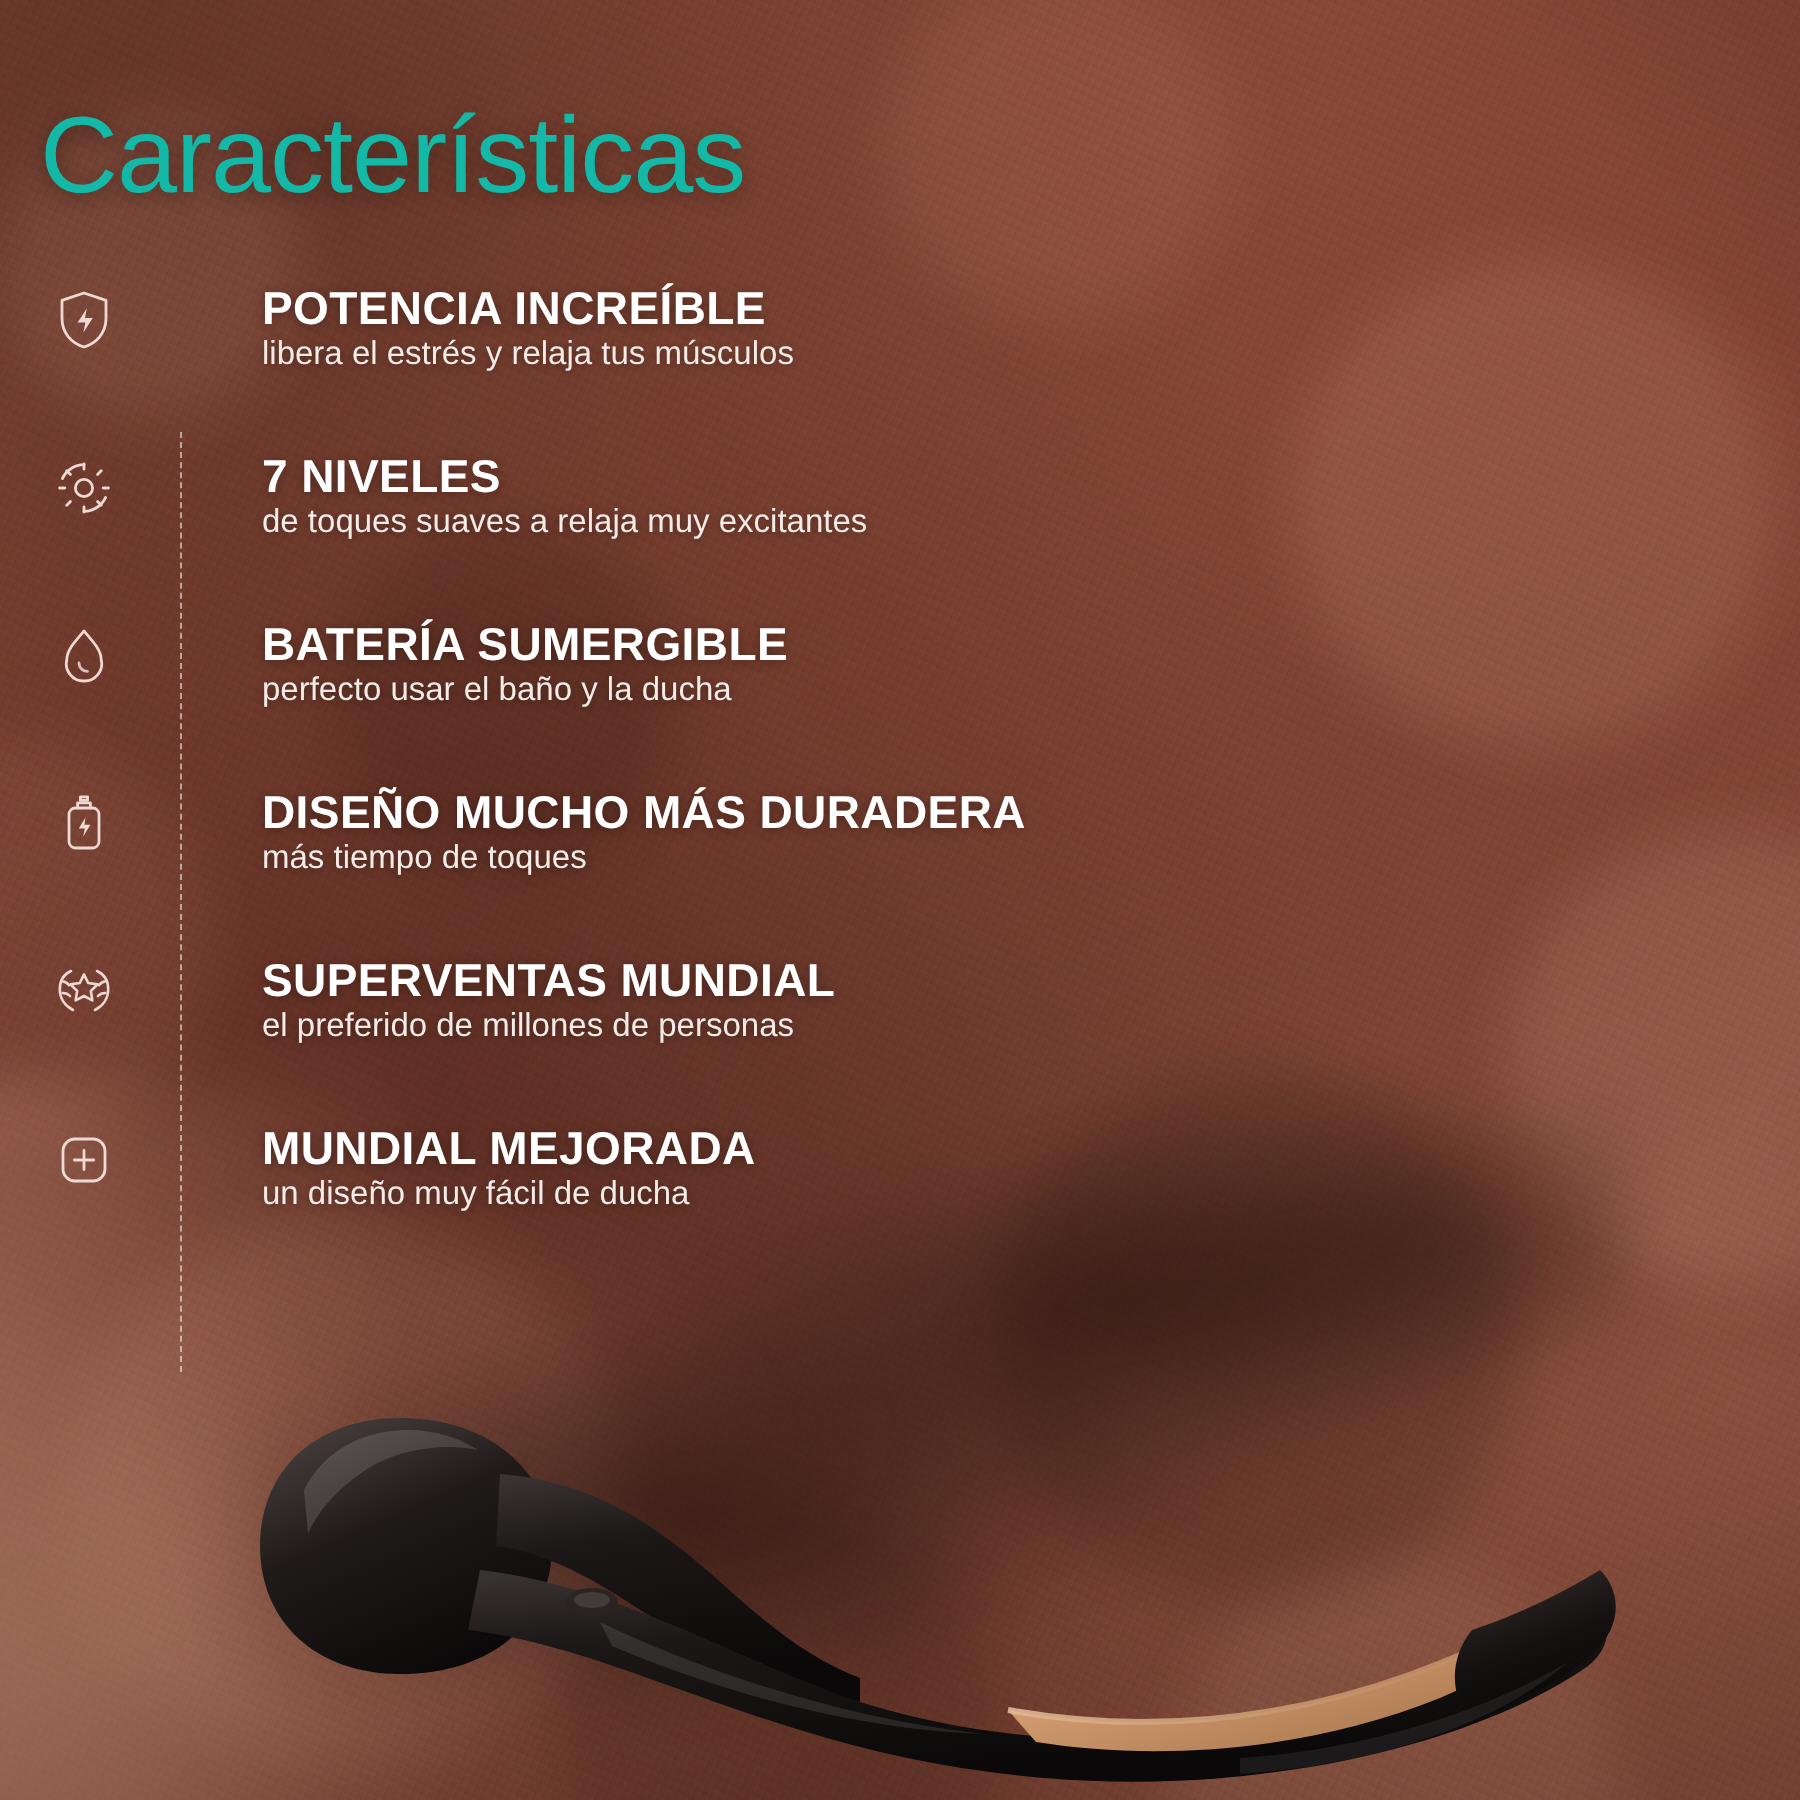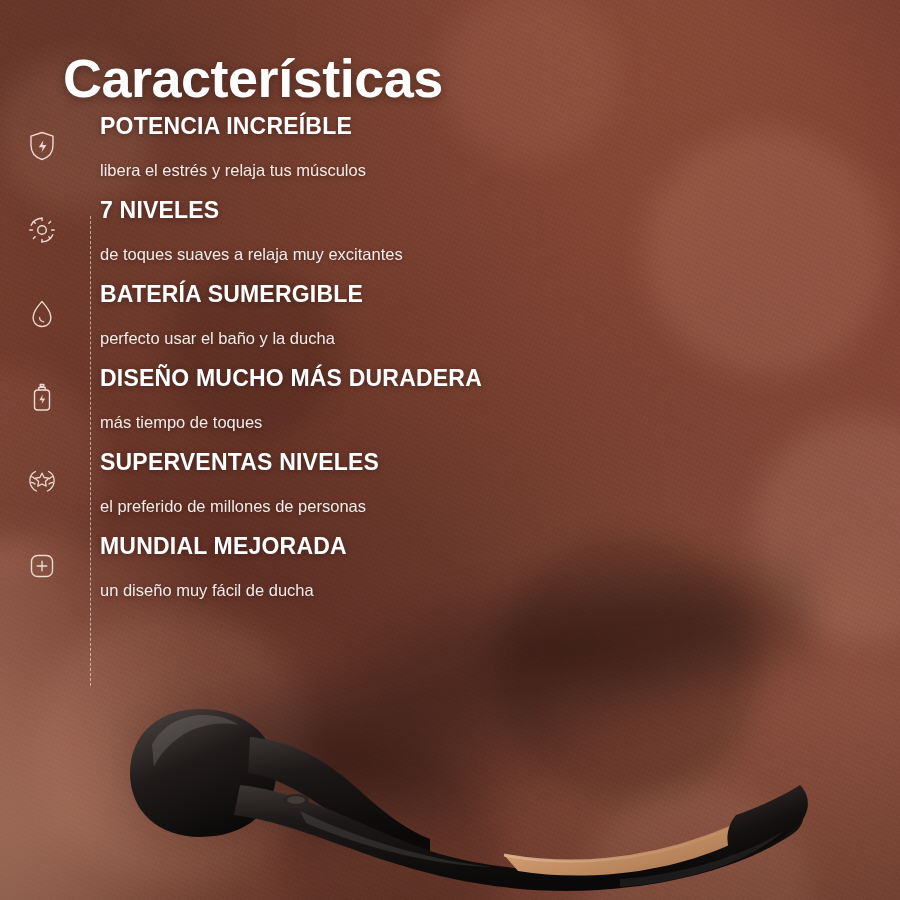--- a/index.html
+++ b/index.html
@@ -102,39 +102,39 @@
   }
   .product svg { display: block; width: 100%; height: 100%; }
 
   
   .headline {
     position: absolute;
     left: 20px;
     top: 14px;
     font-size: 54px;
     line-height: 1.05;
-    font-weight: 700;
-    color: #ffffff;
+    font-weight: 400;
+    color: #14b8a6;
     letter-spacing: -0.5px;
     text-shadow: 0 2px 10px rgba(0,0,0,0.35);
-    margin-left: 43px;
   }
 
   
   .features {
     position: absolute;
     left: 14px;
     top: 104px;
     width: 640px;
   }
   .feature {
     position: relative;
     display: flex;
-    align-items: center;
+    align-items: flex-end;
     min-height: 84px;
+    gap: 31px;
   }
   .feat-icon {
     flex: 0 0 56px;
     width: 56px;
     height: 56px;
     display: flex;
     align-items: center;
     justify-content: center;
     color: #f3e2da;
     opacity: .95;
@@ -156,21 +156,21 @@
   }
   .feat-title {
     font-size: 23px;
     font-weight: 700;
     color: #ffffff;
     letter-spacing: 0.2px;
     line-height: 1.15;
     text-shadow: 0 1px 6px rgba(0,0,0,0.35);
   }
   .feat-sub {
-    margin-top: 22px;
+    margin-top: 1px;
     font-size: 16.5px;
     font-weight: 400;
     color: #f4ebe7;
     line-height: 1.2;
     text-shadow: 0 1px 5px rgba(0,0,0,0.35);
   }
 </style>
 </head>
 <body>
 
@@ -301,21 +301,21 @@
     <div class="feature">
       <div class="feat-icon">
         <svg width="36" height="34" viewBox="0 0 36 34" fill="none" stroke="currentColor" stroke-width="1.3" stroke-linecap="round" stroke-linejoin="round">
           <path d="M18 8.2l2.1 4.3 4.7.7-3.4 3.3.8 4.7-4.2-2.2-4.2 2.2.8-4.7-3.4-3.3 4.7-.7z"></path>
           <path d="M11.5 6.5c-3.6 1.6-5.6 5-5.6 9.2 0 4.4 2.6 8.2 6.6 10.3"></path>
           <path d="M24.5 6.5c3.6 1.6 5.6 5 5.6 9.2 0 4.4-2.6 8.2-6.6 10.3"></path>
           <path d="M7.2 11.6c1.4.2 2.6.9 3.3 2M7.4 17.5c1.4 0 2.7.5 3.6 1.5M28.8 11.6c-1.4.2-2.6.9-3.3 2M28.6 17.5c-1.4 0-2.7.5-3.6 1.5"></path>
         </svg>
       </div>
       <div class="feat-text">
-        <div class="feat-title">SUPERVENTAS NIVELES</div>
+        <div class="feat-title">SUPERVENTAS MUNDIAL</div>
         <div class="feat-sub">el preferido de millones de personas</div>
       </div>
     </div>
 
     <div class="feature">
       <div class="feat-icon">
         <svg width="34" height="34" viewBox="0 0 34 34" fill="none" stroke="currentColor" stroke-width="1.4" stroke-linecap="round" stroke-linejoin="round">
           <rect x="6.5" y="6.5" width="21" height="21" rx="6"></rect>
           <path d="M17 12.2v9.6M12.2 17h9.6"></path>
         </svg>

